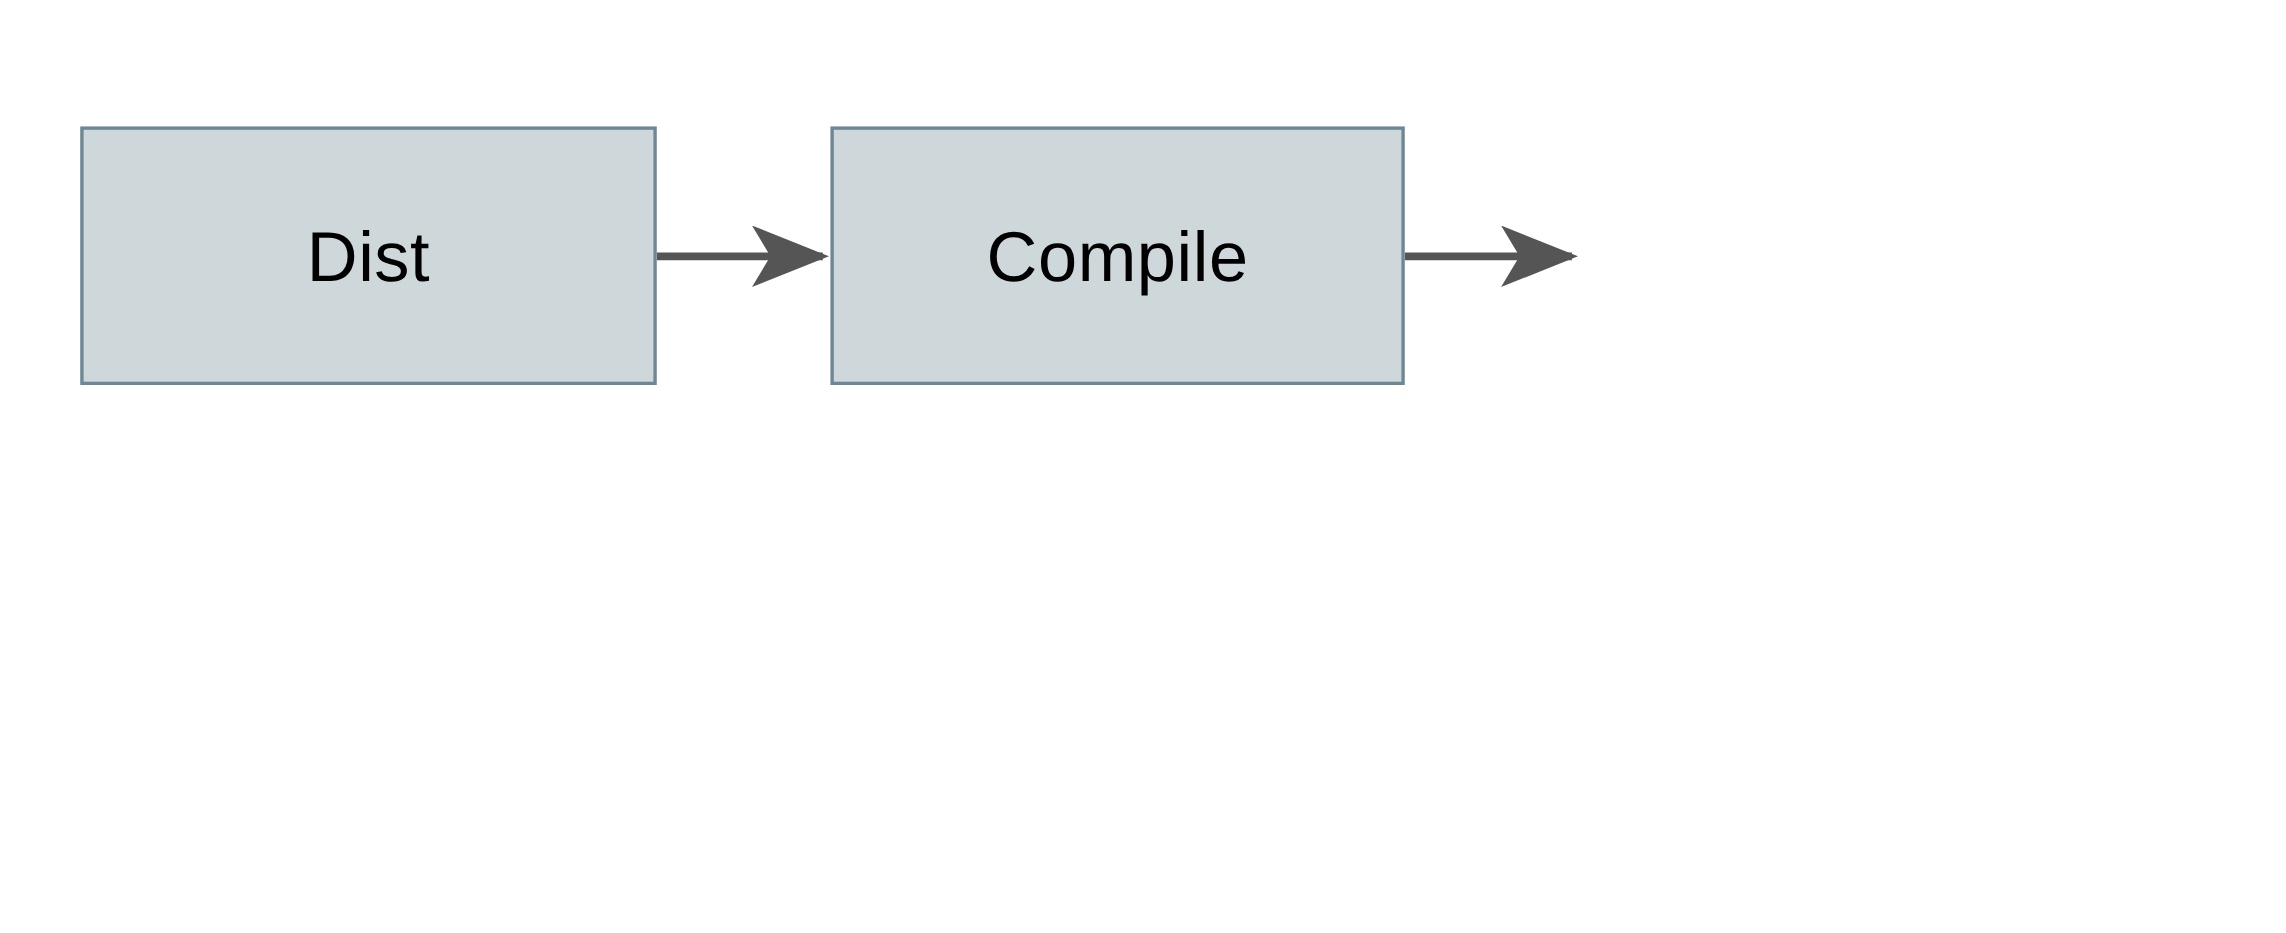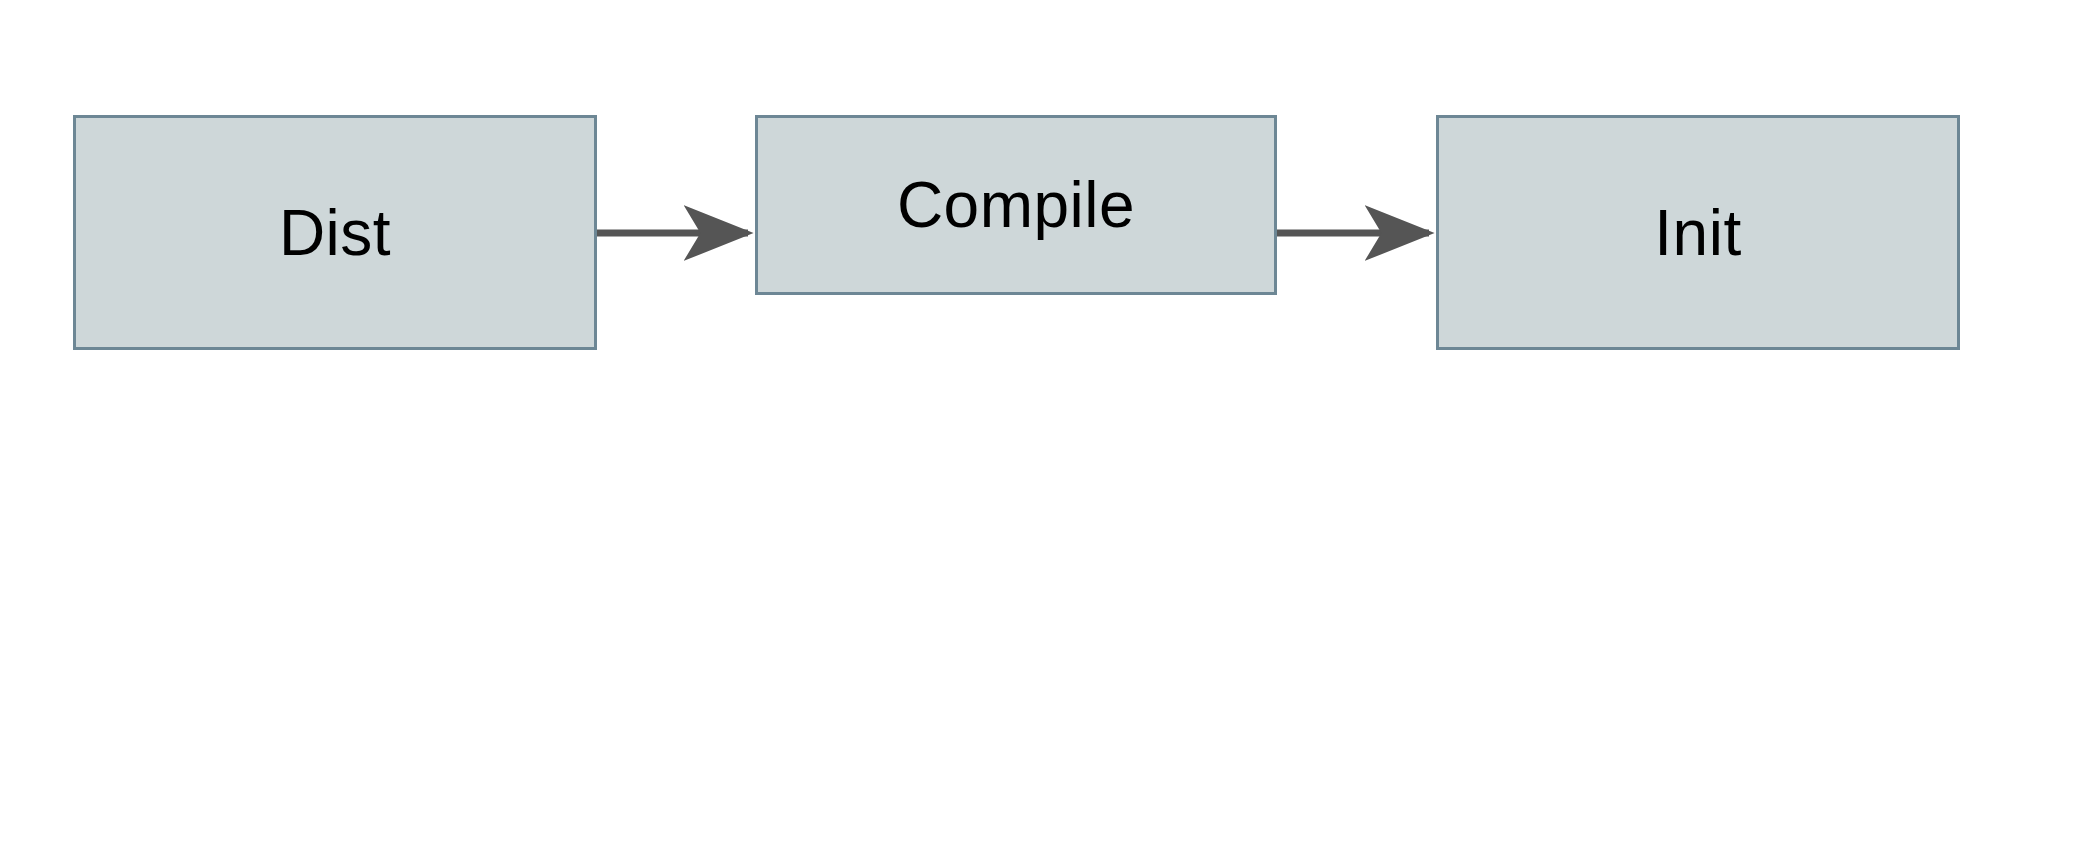--- a/index.html
+++ b/index.html
@@ -64,22 +64,19 @@
 
     <g>
       <line class="edge-line" x1="1277" y1="213" x2="1429" y2="213" stroke="#555555" stroke-width="7" marker-end="url(#arrowhead-dart)"></line>
     </g>
   </svg>
 
   <div class="node-box" style="left:73px; top:95px; width:524px; height:235px;">
     <span class="node-label">Dist</span>
   </div>
 
-  <div class="node-box" style="left:755px; top:95px; width:522px; height:180px;">
+  <div class="node-box" style="left:755px; top:95px; width:522px; height:235px;">
     <span class="node-label">Compile</span>
   </div>
 
-  <div class="node-box" style="left:1436px; top:95px; width:524px; height:235px;">
-    <span class="node-label">Init</span>
-  </div>
 
 
 </div>
 
 </body></html>

